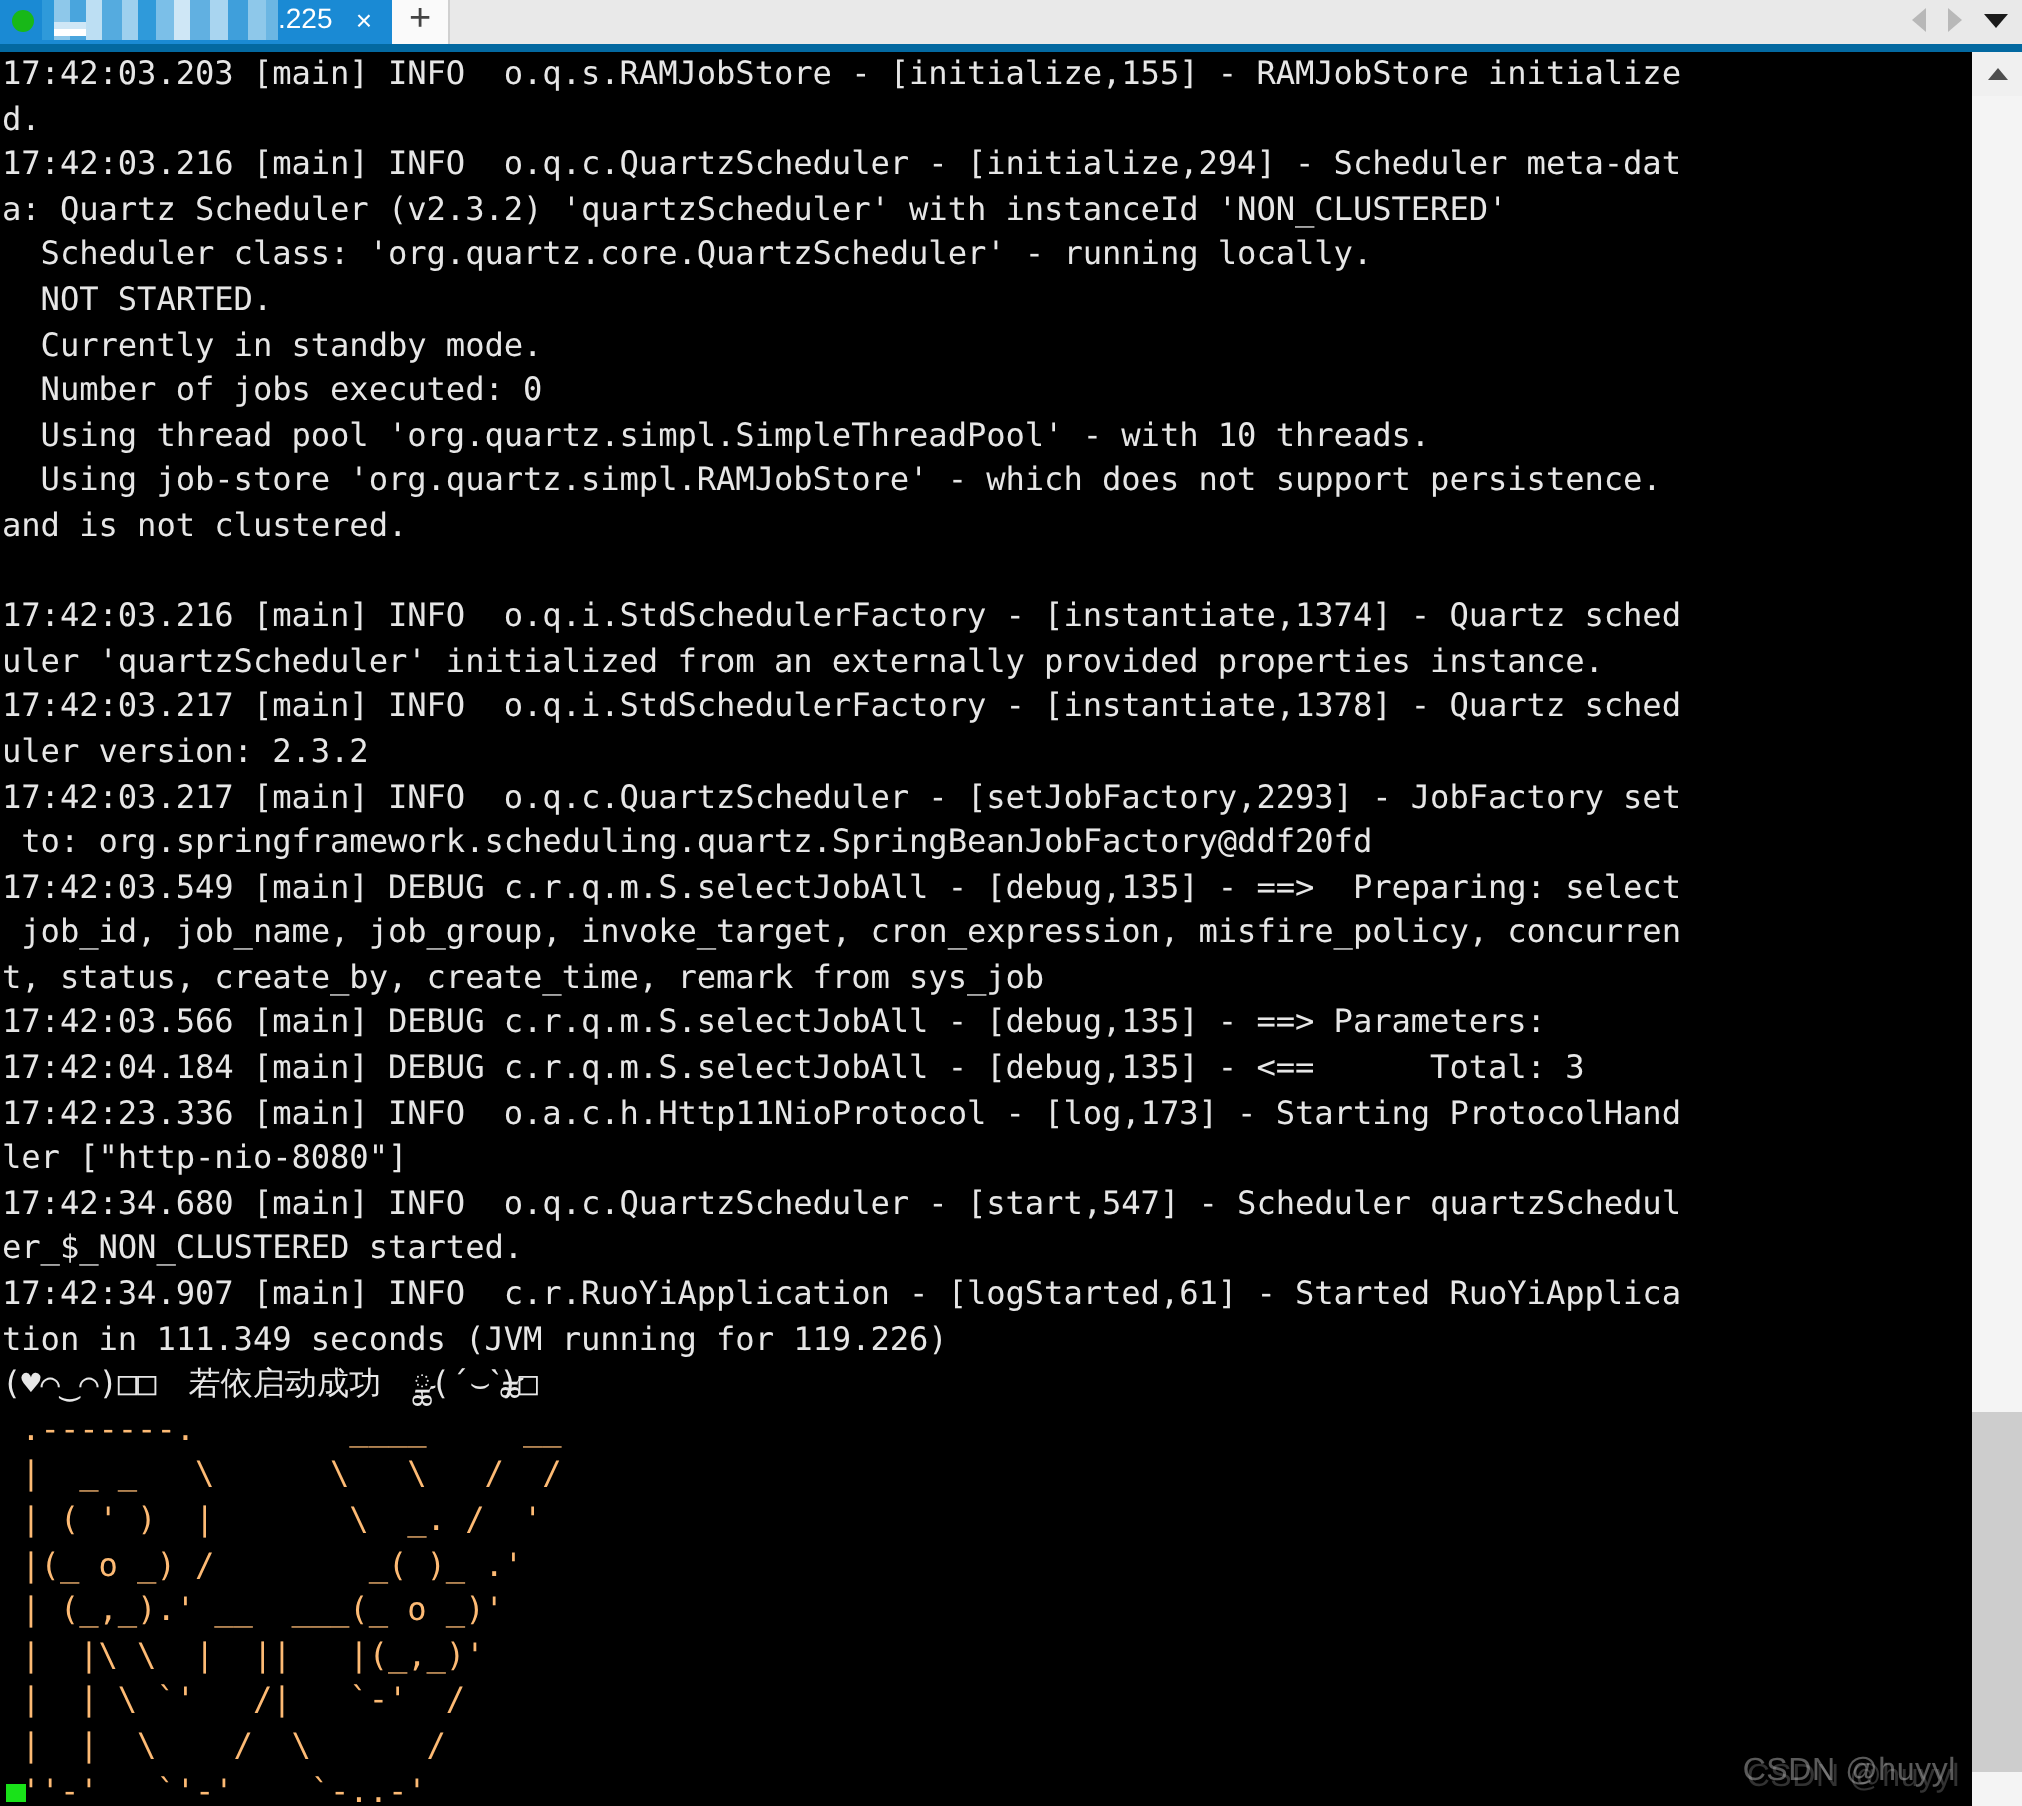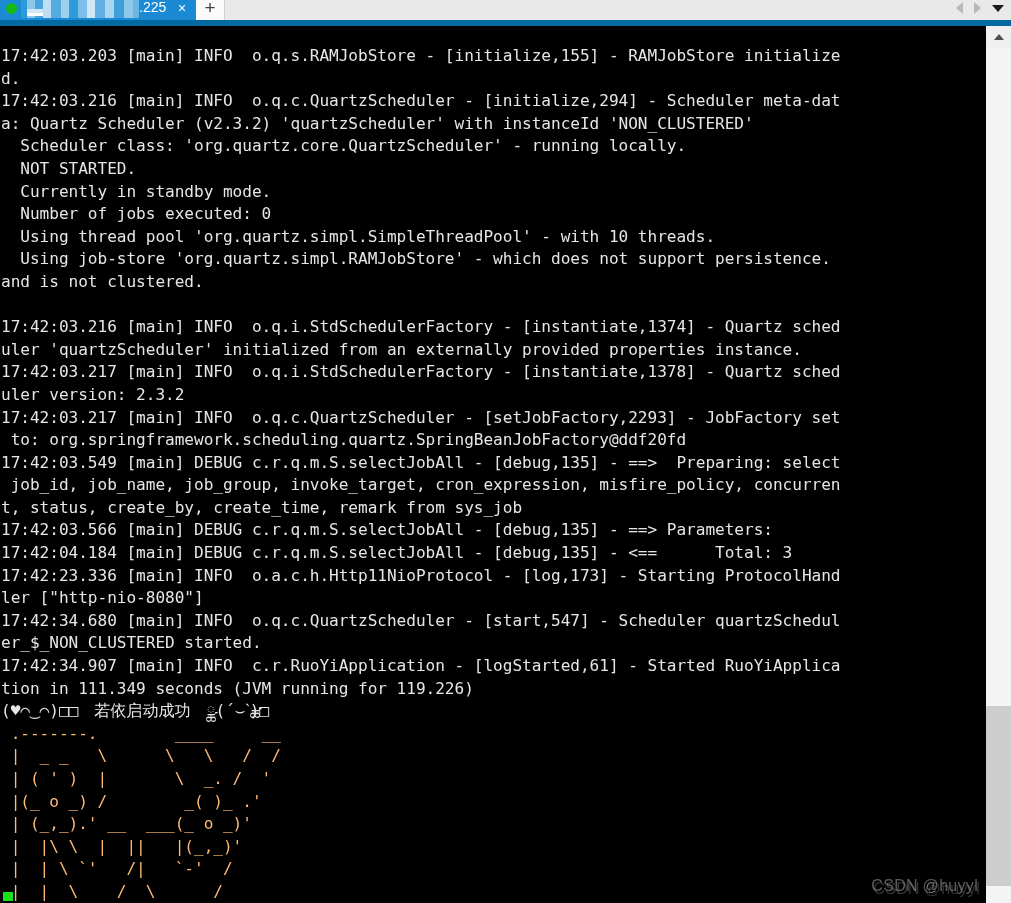--- a/index.html
+++ b/index.html
@@ -23,21 +23,21 @@
   }
 
   
   .tabbar {
     position: relative;
     height: 26px;
     background: #f0f0f0;
     display: flex;
     align-items: flex-end;
     flex: 0 0 auto;
-    border-bottom: 6px solid #0369a1;
+    border-bottom: 4px solid #0369a1;
     box-sizing: border-box;
   }
   .tab {
     position: relative;
     height: 24px;
     min-width: 196px;
     background: #1a8ad4;
     display: flex;
     align-items: center;
     padding: 0 4px 0 6px;
@@ -179,21 +179,21 @@
     background: #000000;
     overflow: hidden;
   }
   .term {
     flex: 1 1 auto;
     background: #000000;
     color: #e6e6e6;
     font-family: "DejaVu Sans Mono", monospace;
     font-size: 16.1px;
     line-height: 22.6px;
-    padding: 19px 0 0 1px;
+    padding: 0 0 0 1px;
     box-sizing: border-box;
     white-space: pre;
     overflow: hidden;
     letter-spacing: -0.04px;
   }
   .term .ln { display: block; height: 22.6px; }
   .term .art { color: #fdba74; }
   .cursor-block {
     position: absolute;
     left: 3px;

